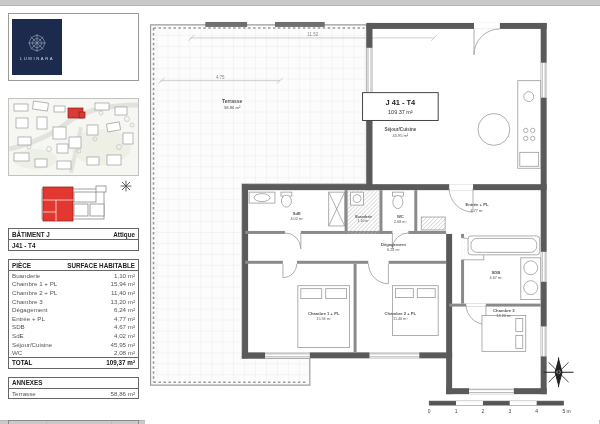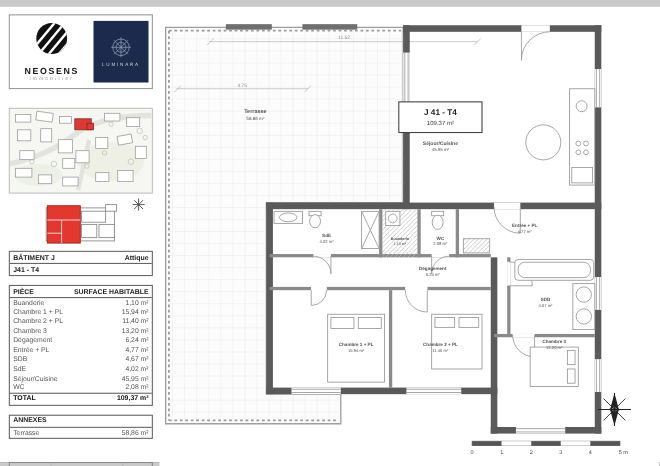--- a/index.html
+++ b/index.html
@@ -40,38 +40,20 @@
 </style>
 </head>
 <body>
 
 <div class="page">
  <div class="sheet">
 
   <div class="sidebar">
 
     <div class="logos">
-      <div class="neosens">
-        <svg width="34" height="34" viewBox="0 0 34 34">
-          <defs>
-                <clipPath id="ncirc">
-                  <circle cx="17" cy="15" r="14"></circle>
-                </clipPath>
-              </defs>
-          <circle cx="17" cy="15" r="14" fill="#111"></circle>
-          <g clip-path="url(#ncirc)" stroke="#fff" stroke-width="2.2">
-            <line x1="2" y1="22" x2="22" y2="-2"></line>
-            <line x1="7" y1="27" x2="27" y2="3"></line>
-            <line x1="12" y1="32" x2="32" y2="8"></line>
-            <line x1="17" y1="37" x2="37" y2="13"></line>
-          </g>
-        </svg>
-        <div class="nname">NEOSENS</div>
-        <div class="ntag">immobilier</div>
-      </div>
       <div class="luminara">
         <svg width="20" height="20" viewBox="0 0 20 20">
           <g stroke="#8f99b3" fill="none" stroke-width="0.7">
             <circle cx="10" cy="10" r="7.5"></circle>
             <circle cx="10" cy="10" r="4.5"></circle>
             <line x1="10" y1="1" x2="10" y2="19"></line>
             <line x1="1" y1="10" x2="19" y2="10"></line>
             <line x1="3.6" y1="3.6" x2="16.4" y2="16.4"></line>
             <line x1="16.4" y1="3.6" x2="3.6" y2="16.4"></line>
           </g>

